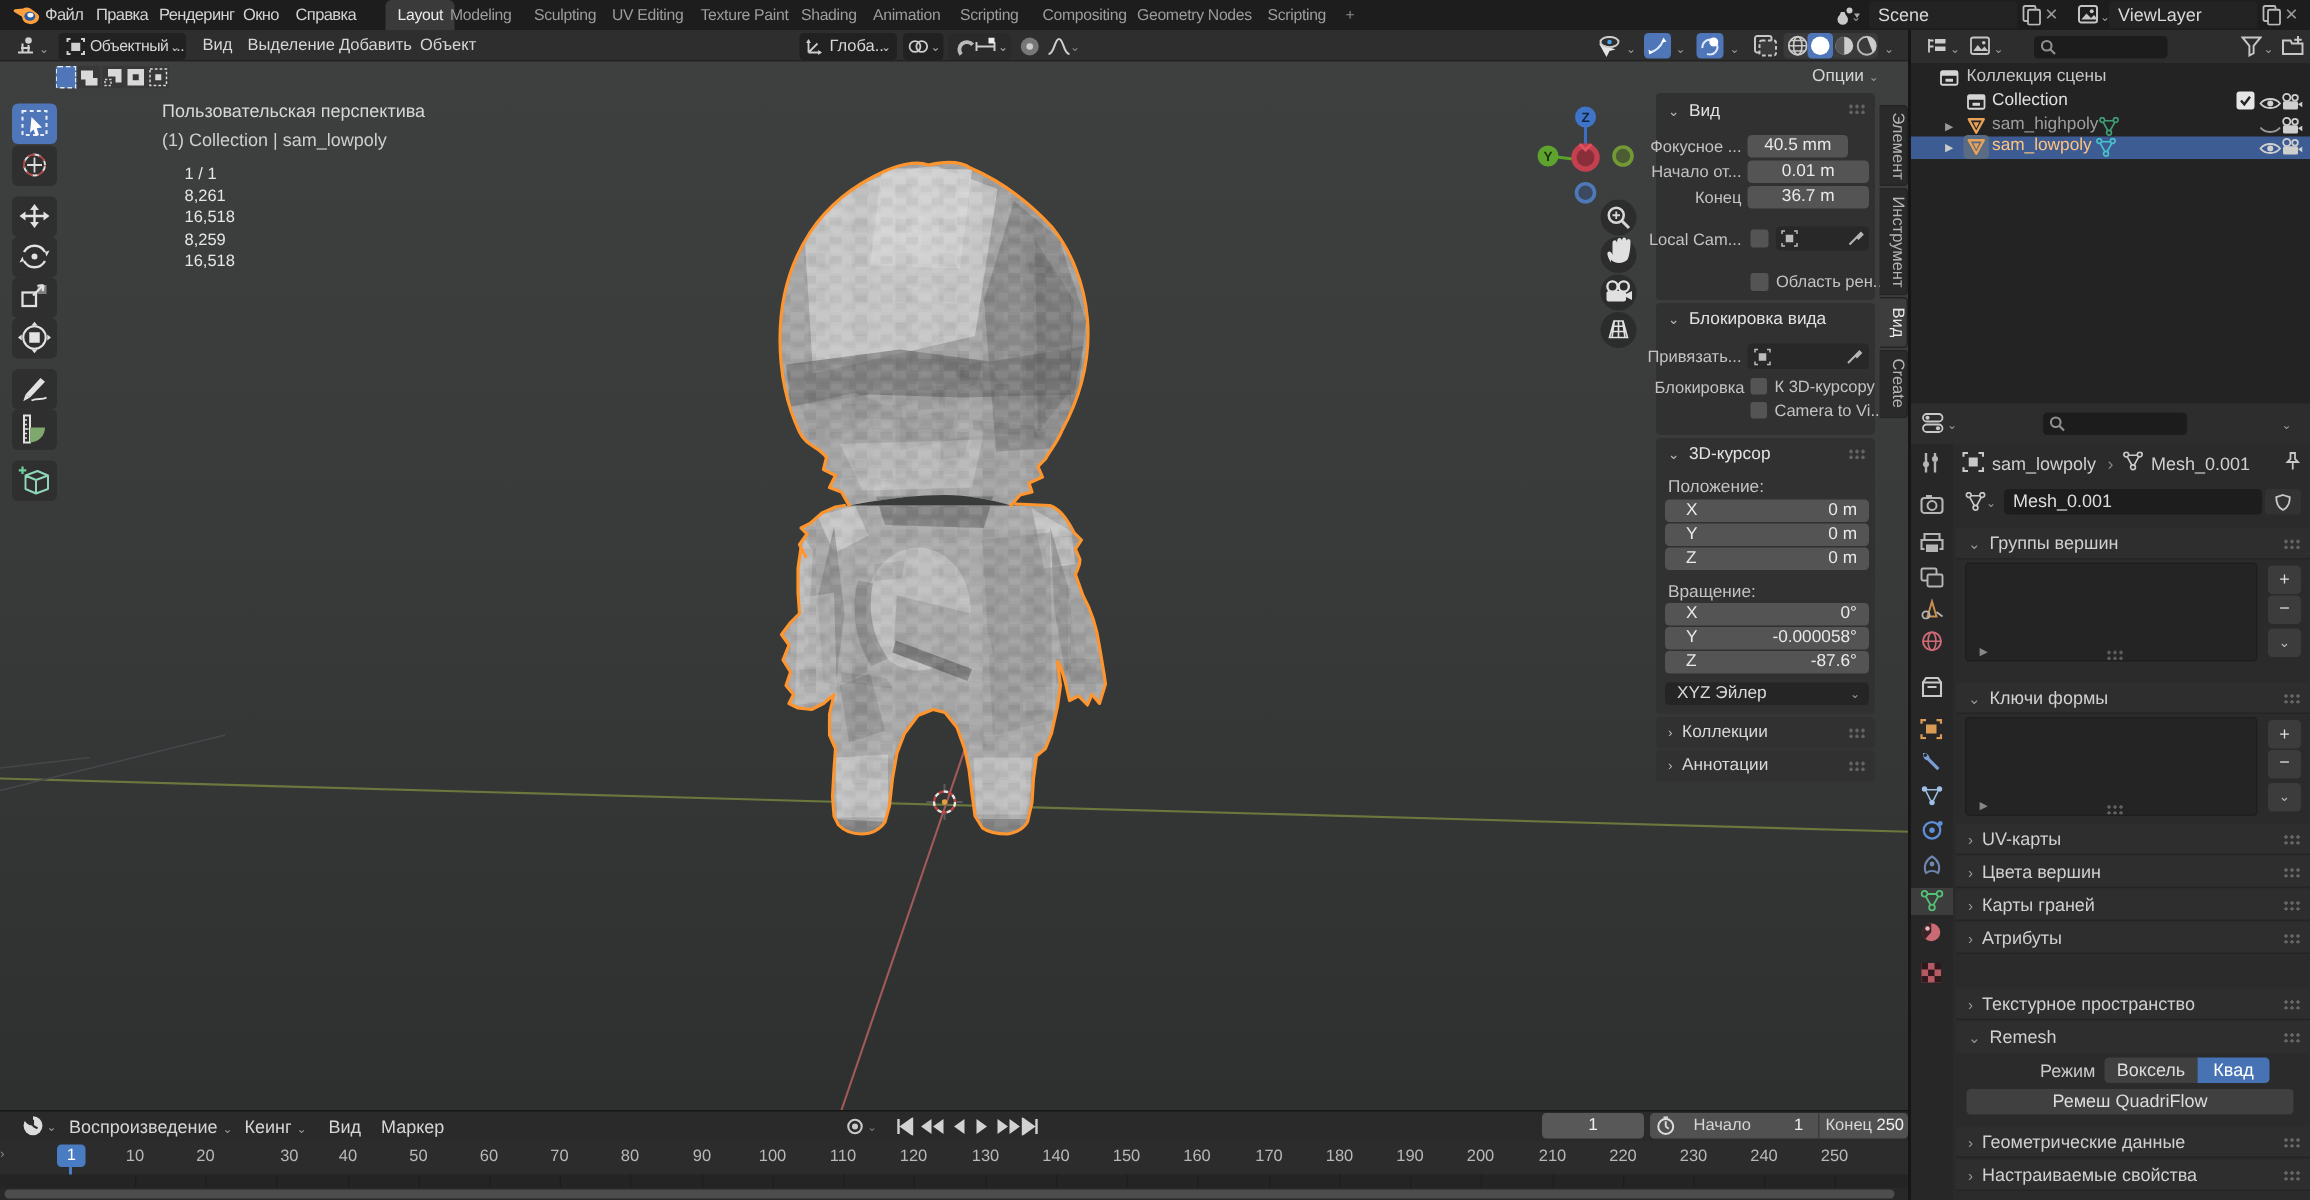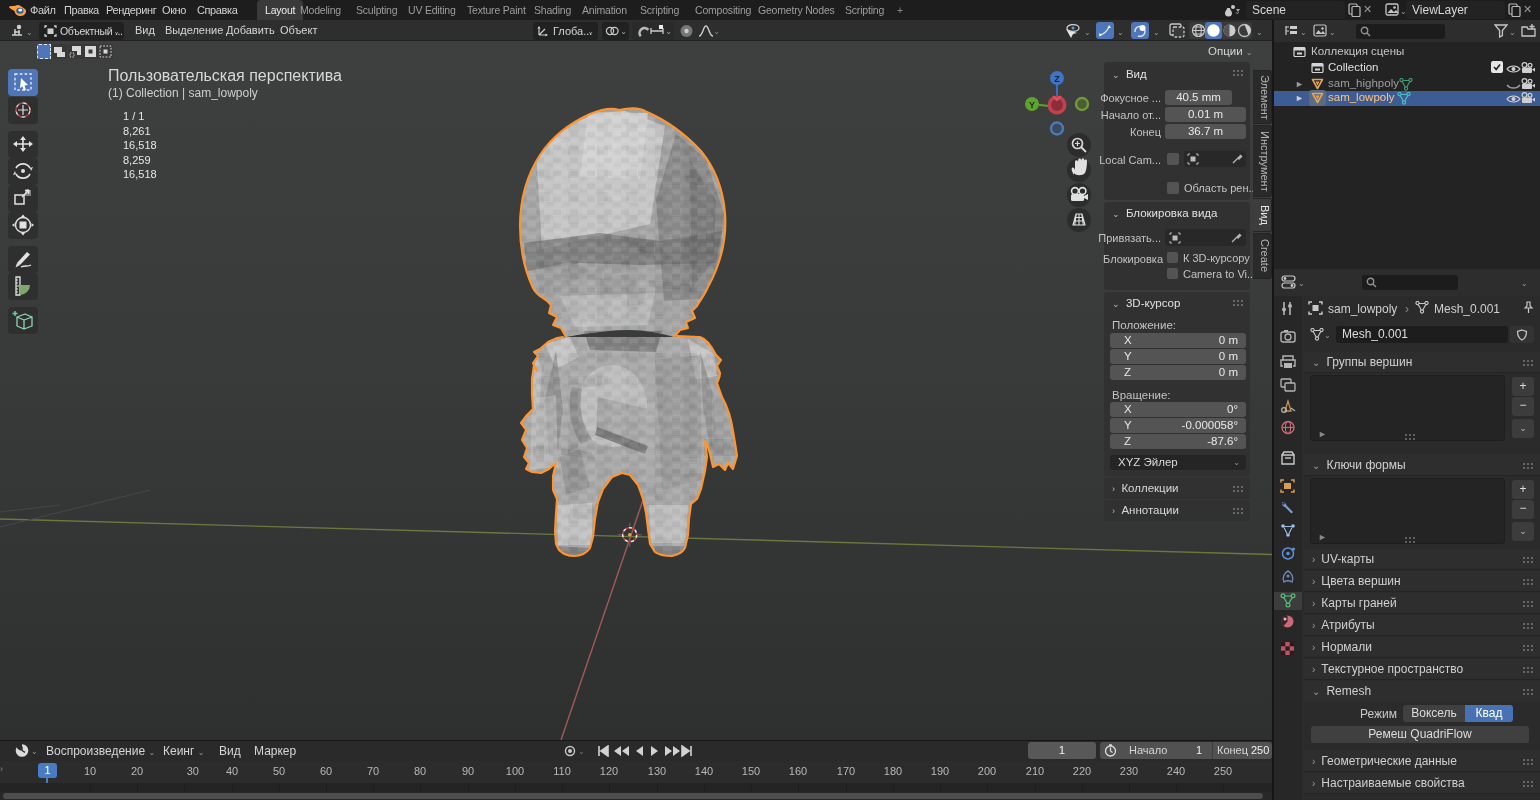--- a/index.html
+++ b/index.html
@@ -368,21 +368,21 @@
       </svg>
 <svg class="abs" style="left:83px;top:3px" width="15" height="15" viewBox="0 0 15 15">
         <rect width="15" height="15" fill="#383838"></rect>
         <path d="M2,2 h11 v11 h-11z M5.5,5.5 h4 v4 h-4z" fill="#d9d9d9" fill-rule="evenodd"></path>
       </svg>
 <svg class="abs" style="left:98px;top:3px" width="15" height="15" viewBox="0 0 15 15">
         <rect width="15" height="15" fill="#383838"></rect>
         <rect x="2" y="2" width="11" height="11" fill="none" stroke="#d9d9d9" stroke-dasharray="1.8 1.4"></rect>
         <rect x="5.5" y="5.5" width="4" height="4" fill="#d9d9d9"></rect>
       </svg>
-<div class="abs" style="left:108px;top:26px;font-size:16px;color:#d8d8d8">Пользовательская перспектива</div>
+<div class="abs" style="left:108px;top:26px;font-size:12px;color:#d8d8d8">Пользовательская перспектива</div>
 <div class="abs" style="left:108px;top:45px;font-size:12px;color:#cfcfcf">(1) Collection | sam_lowpoly</div>
 <div class="abs" style="left:123px;top:68px;font-size:11px;color:#e6e6e6;line-height:14.5px">1 / 1<br>8,261<br>16,518<br>8,259<br>16,518</div>
 <div class="abs" style="left:1208px;top:4px;font-size:11.5px;color:#d4d4d4">Опции <span style="font-size:8px;color:#999">⌄</span></div>
 <svg class="abs" style="left:1015px;top:25px" width="80" height="75" viewBox="0 0 80 75">
 <line x1="42" y1="41" x2="42" y2="12" stroke="#3b6fc4" stroke-width="2"></line>
 <line x1="42" y1="41" x2="17" y2="38" stroke="#57a327" stroke-width="2"></line>
 <circle cx="42" cy="12" r="7" fill="#3f74c9"></circle>
         <text x="42" y="15.5" font-size="9" fill="#10233f" text-anchor="middle" font-family="Liberation Sans" font-weight="bold">Z</text>
 <circle cx="17" cy="38" r="7" fill="#5da32d"></circle>
         <text x="17" y="41.5" font-size="9" fill="#1c3109" text-anchor="middle" font-family="Liberation Sans" font-weight="bold">Y</text>
@@ -711,21 +711,20 @@
 <div class="abs" style="left:36px;top:209px;width:195px;height:66px;background:#242424;border:1px solid #1e1e1e;border-radius:3px"></div>
 <div class="abs" style="left:44px;top:263px;color:#888;font-size:9px">►</div>
 <div class="grip" style="left:130px;top:267px;right:auto"></div>
 <div class="abs" style="left:238px;top:211px;width:22px;height:19px;background:#3c3c3c;border-radius:3px;text-align:center;line-height:18px;color:#ddd">+</div>
 <div class="abs" style="left:238px;top:231px;width:22px;height:19px;background:#3c3c3c;border-radius:3px;text-align:center;line-height:17px;color:#ddd">−</div>
 <div class="abs" style="left:238px;top:253px;width:22px;height:19px;background:#3c3c3c;border-radius:3px;text-align:center;line-height:18px;color:#bbb;font-size:9px">⌄</div>
 <div class="phead" style="top:280px"><span class="ar">›</span>UV-карты<div class="grip"></div></div>
 <div class="phead" style="top:302px"><span class="ar">›</span>Цвета вершин<div class="grip"></div></div>
 <div class="phead" style="top:346px"><span class="ar">›</span>Атрибуты<div class="grip"></div></div>
 <div class="phead" style="top:324px"><span class="ar">›</span>Карты граней<div class="grip"></div></div>
-<div class="phead" style="top:368px"><span class="ar">›</span>Нормали<div class="grip"></div></div>
 <div class="phead" style="top:390px"><span class="ar">›</span>Текстурное пространство<div class="grip"></div></div>
 <div class="phead" style="top:412px;border-bottom:none"><span class="ar">⌄</span>Remesh<div class="grip"></div></div>
 <div class="abs" style="left:86px;top:438px;color:#c9c9c9">Режим</div>
 <div class="abs" style="left:129px;top:436px;width:62px;height:17px;background:#404040;border-radius:3px 0 0 3px;text-align:center;line-height:17px;color:#dcdcdc">Воксель</div>
 <div class="abs" style="left:191px;top:436px;width:48px;height:17px;background:#4772b3;border-radius:0 3px 3px 0;text-align:center;line-height:17px;color:#fff">Квад</div>
 <div class="abs" style="left:37px;top:457px;width:218px;height:17px;background:#404040;border-radius:3px;text-align:center;line-height:17px;color:#dcdcdc">Ремеш QuadriFlow</div>
 <div class="phead" style="top:482px"><span class="ar">›</span>Геометрические данные<div class="grip"></div></div>
 <div class="phead" style="top:504px"><span class="ar">›</span>Настраиваемые свойства<div class="grip"></div></div>
 </div>
 

